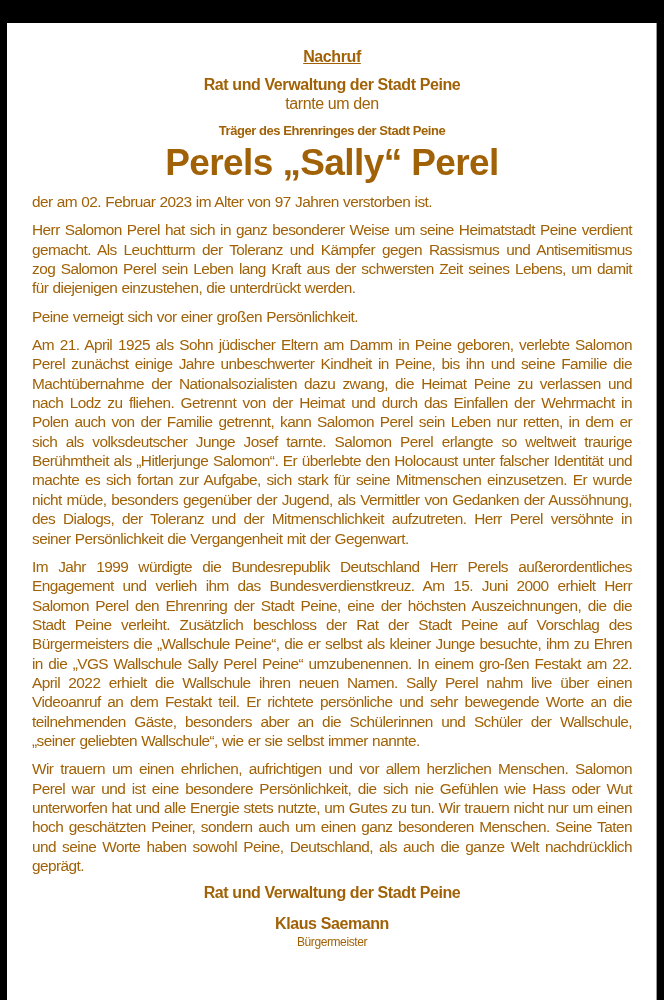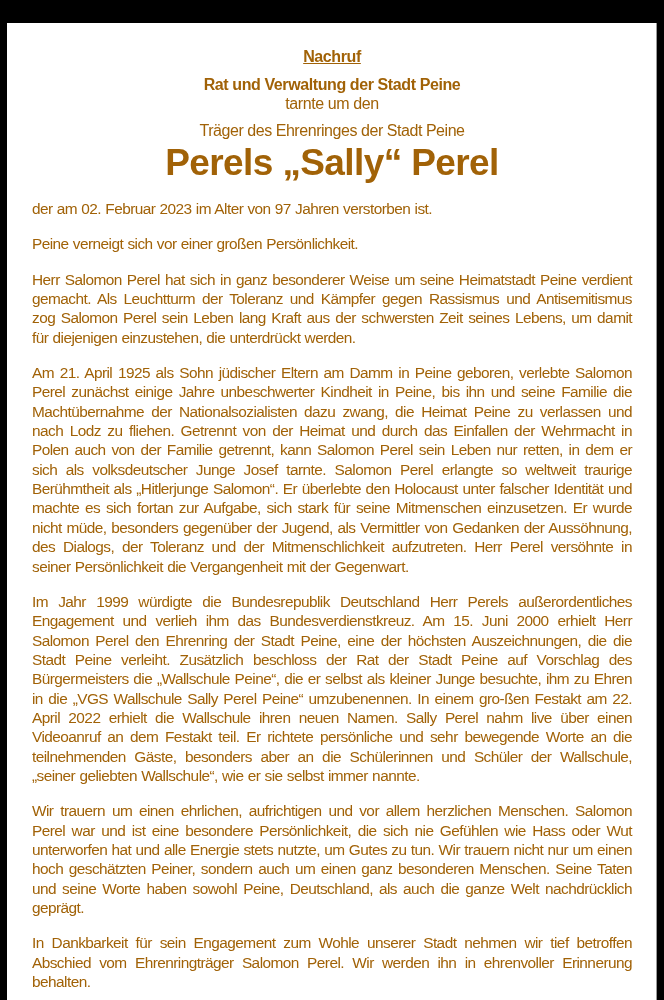--- a/index.html
+++ b/index.html
@@ -24,27 +24,27 @@
     }
     .center { text-align: center; }
     .nachruf {
       font-weight: bold; font-size: 16px; text-decoration: underline;
       letter-spacing: -0.4px; line-height: 20px; margin: 0 0 8px 0;
     }
     .org {
       font-weight: bold; font-size: 16px; letter-spacing: -0.4px; line-height: 19px; margin: 0;
     }
     .sub { font-size: 16px; letter-spacing: -0.4px; line-height: 19px; margin: 0 0 8px 0; }
-    .ring { font-weight: normal; font-size: 16px; letter-spacing: -0.45px; line-height: 20px; margin: 0 0 2px 0; }
+    .ring { font-weight: bold; font-size: 13px; letter-spacing: -0.45px; line-height: 20px; margin: 0 0 2px 0; }
     .name {
       font-weight: bold; font-size: 37px; letter-spacing: -0.6px; line-height: 40px;
       margin: 0 0 3px 0;
     }
     p.body {
-      font-size: 15.4px; line-height: 19.35px; margin: 16px 0 8px 0;
+      font-size: 15.4px; line-height: 19.35px; margin: 9px 0 8px 0;
       text-align: justify; letter-spacing: -0.55px; word-spacing: 0.5px;
       hyphens: manual;
     }
     p.body.last { text-align-last: left; }
     .sig-org { font-weight: bold; font-size: 16px; letter-spacing: -0.4px; line-height: 19px; margin: 4px 0 12px 0; }
     .sig-name { font-weight: bold; font-size: 16px; letter-spacing: -0.4px; line-height: 19px; margin: 0; }
     .sig-title { font-size: 12px; letter-spacing: -0.4px; line-height: 19px; margin: 0; }
   </style>
 </head>
 <body>
@@ -52,24 +52,24 @@
 <div class="frame">
   <div class="page">
     <div class="col">
       <div class="center nachruf">Nachruf</div>
       <div class="center org">Rat und Verwaltung der Stadt Peine</div>
       <div class="center sub">tarnte um den</div>
       <div class="center ring">Träger des Ehrenringes der Stadt Peine</div>
       <div class="center name">Perels „Sally“ Perel</div>
 
       <p class="body last">der am 02. Februar 2023 im Alter von 97 Jahren verstorben ist.</p>
+      <p class="body last">Herr Salomon Perel hat sich in ganz besonderer Weise um seine Heimatstadt Peine verdient gemacht. Als Leuchtturm der Toleranz und Kämpfer gegen Rassismus und Antisemitismus zog Salomon Perel sein Leben lang Kraft aus der schwersten Zeit seines Lebens, um damit für diejenigen einzustehen, die unterdrückt werden.</p>
       <p class="body last">Peine verneigt sich vor einer großen Persönlichkeit.</p>
-      <p class="body last">Herr Salomon Perel hat sich in ganz besonderer Weise um seine Heimatstadt Peine verdient gemacht. Als Leuchtturm der Toleranz und Kämpfer gegen Rassismus und Antisemitismus zog Salomon Perel sein Leben lang Kraft aus der schwersten Zeit seines Lebens, um damit für diejenigen einzustehen, die unterdrückt werden.</p>
       <p class="body last">Am 21. April 1925 als Sohn jüdischer Eltern am Damm in Peine geboren, verlebte Salomon Perel zunächst einige Jahre unbeschwerter Kindheit in Peine, bis ihn und seine Familie die Machtübernahme der Nationalsozialisten dazu zwang, die Heimat Peine zu verlassen und nach Lodz zu fliehen. Getrennt von der Heimat und durch das Einfallen der Wehrmacht in Polen auch von der Familie getrennt, kann Salomon Perel sein Leben nur retten, in dem er sich als volksdeutscher Junge Josef tarnte. Salomon Perel erlangte so weltweit traurige Berühmtheit als „Hitlerjunge Salomon“. Er überlebte den Holocaust unter falscher Identität und machte es sich fortan zur Aufgabe, sich stark für seine Mitmenschen einzusetzen. Er wurde nicht müde, besonders gegenüber der Jugend, als Vermittler von Gedanken der Aussöhnung, des Dialogs, der Toleranz und der Mitmenschlichkeit aufzutreten. Herr Perel versöhnte in seiner Persönlichkeit die Vergangenheit mit der Gegenwart.</p>
       <p class="body last">Im Jahr 1999 würdigte die Bundesrepublik Deutschland Herr Perels außerordentliches Engagement und verlieh ihm das Bundesverdienstkreuz. Am 15. Juni 2000 erhielt Herr Salomon Perel den Ehrenring der Stadt Peine, eine der höchsten Auszeichnungen, die die Stadt Peine verleiht. Zusätzlich beschloss der Rat der Stadt Peine auf Vorschlag des Bürgermeisters die „Wallschule Peine“, die er selbst als kleiner Junge besuchte, ihm zu Ehren in die „VGS Wallschule Sally Perel Peine“ umzubenennen. In einem gro-­ßen Festakt am 22. April 2022 erhielt die Wallschule ihren neuen Namen. Sally Perel nahm live über einen Videoanruf an dem Festakt teil. Er richtete persönliche und sehr bewegende Worte an die teilnehmenden Gäste, besonders aber an die Schülerinnen und Schüler der Wallschule, „seiner geliebten Wallschule“, wie er sie selbst immer nannte.</p>
       <p class="body last">Wir trauern um einen ehrlichen, aufrichtigen und vor allem herzlichen Menschen. Salo­mon Perel war und ist eine besondere Persönlichkeit, die sich nie Gefühlen wie Hass oder Wut unterworfen hat und alle Energie stets nutzte, um Gutes zu tun. Wir trauern nicht nur um einen hoch geschätzten Peiner, sondern auch um einen ganz besonderen Menschen. Seine Taten und seine Worte haben sowohl Peine, Deutschland, als auch die ganze Welt nachdrücklich geprägt.</p>
-      <p class="body last">In Dankbarkeit für sein Engagement zum Wohle unserer Stadt nehmen wir tief be­troffen Abschied vom Ehrenringträger Salomon Perel. Wir werden ihn in ehrenvoller Erinnerung behalten.</p>
 
       <div class="center sig-org">Rat und Verwaltung der Stadt Peine</div>
+      <div class="center sig-name">Klaus Saemann</div>
       <div class="center sig-title">Bürgermeister</div>
     </div>
   </div>
 </div>
 
 </body></html>

